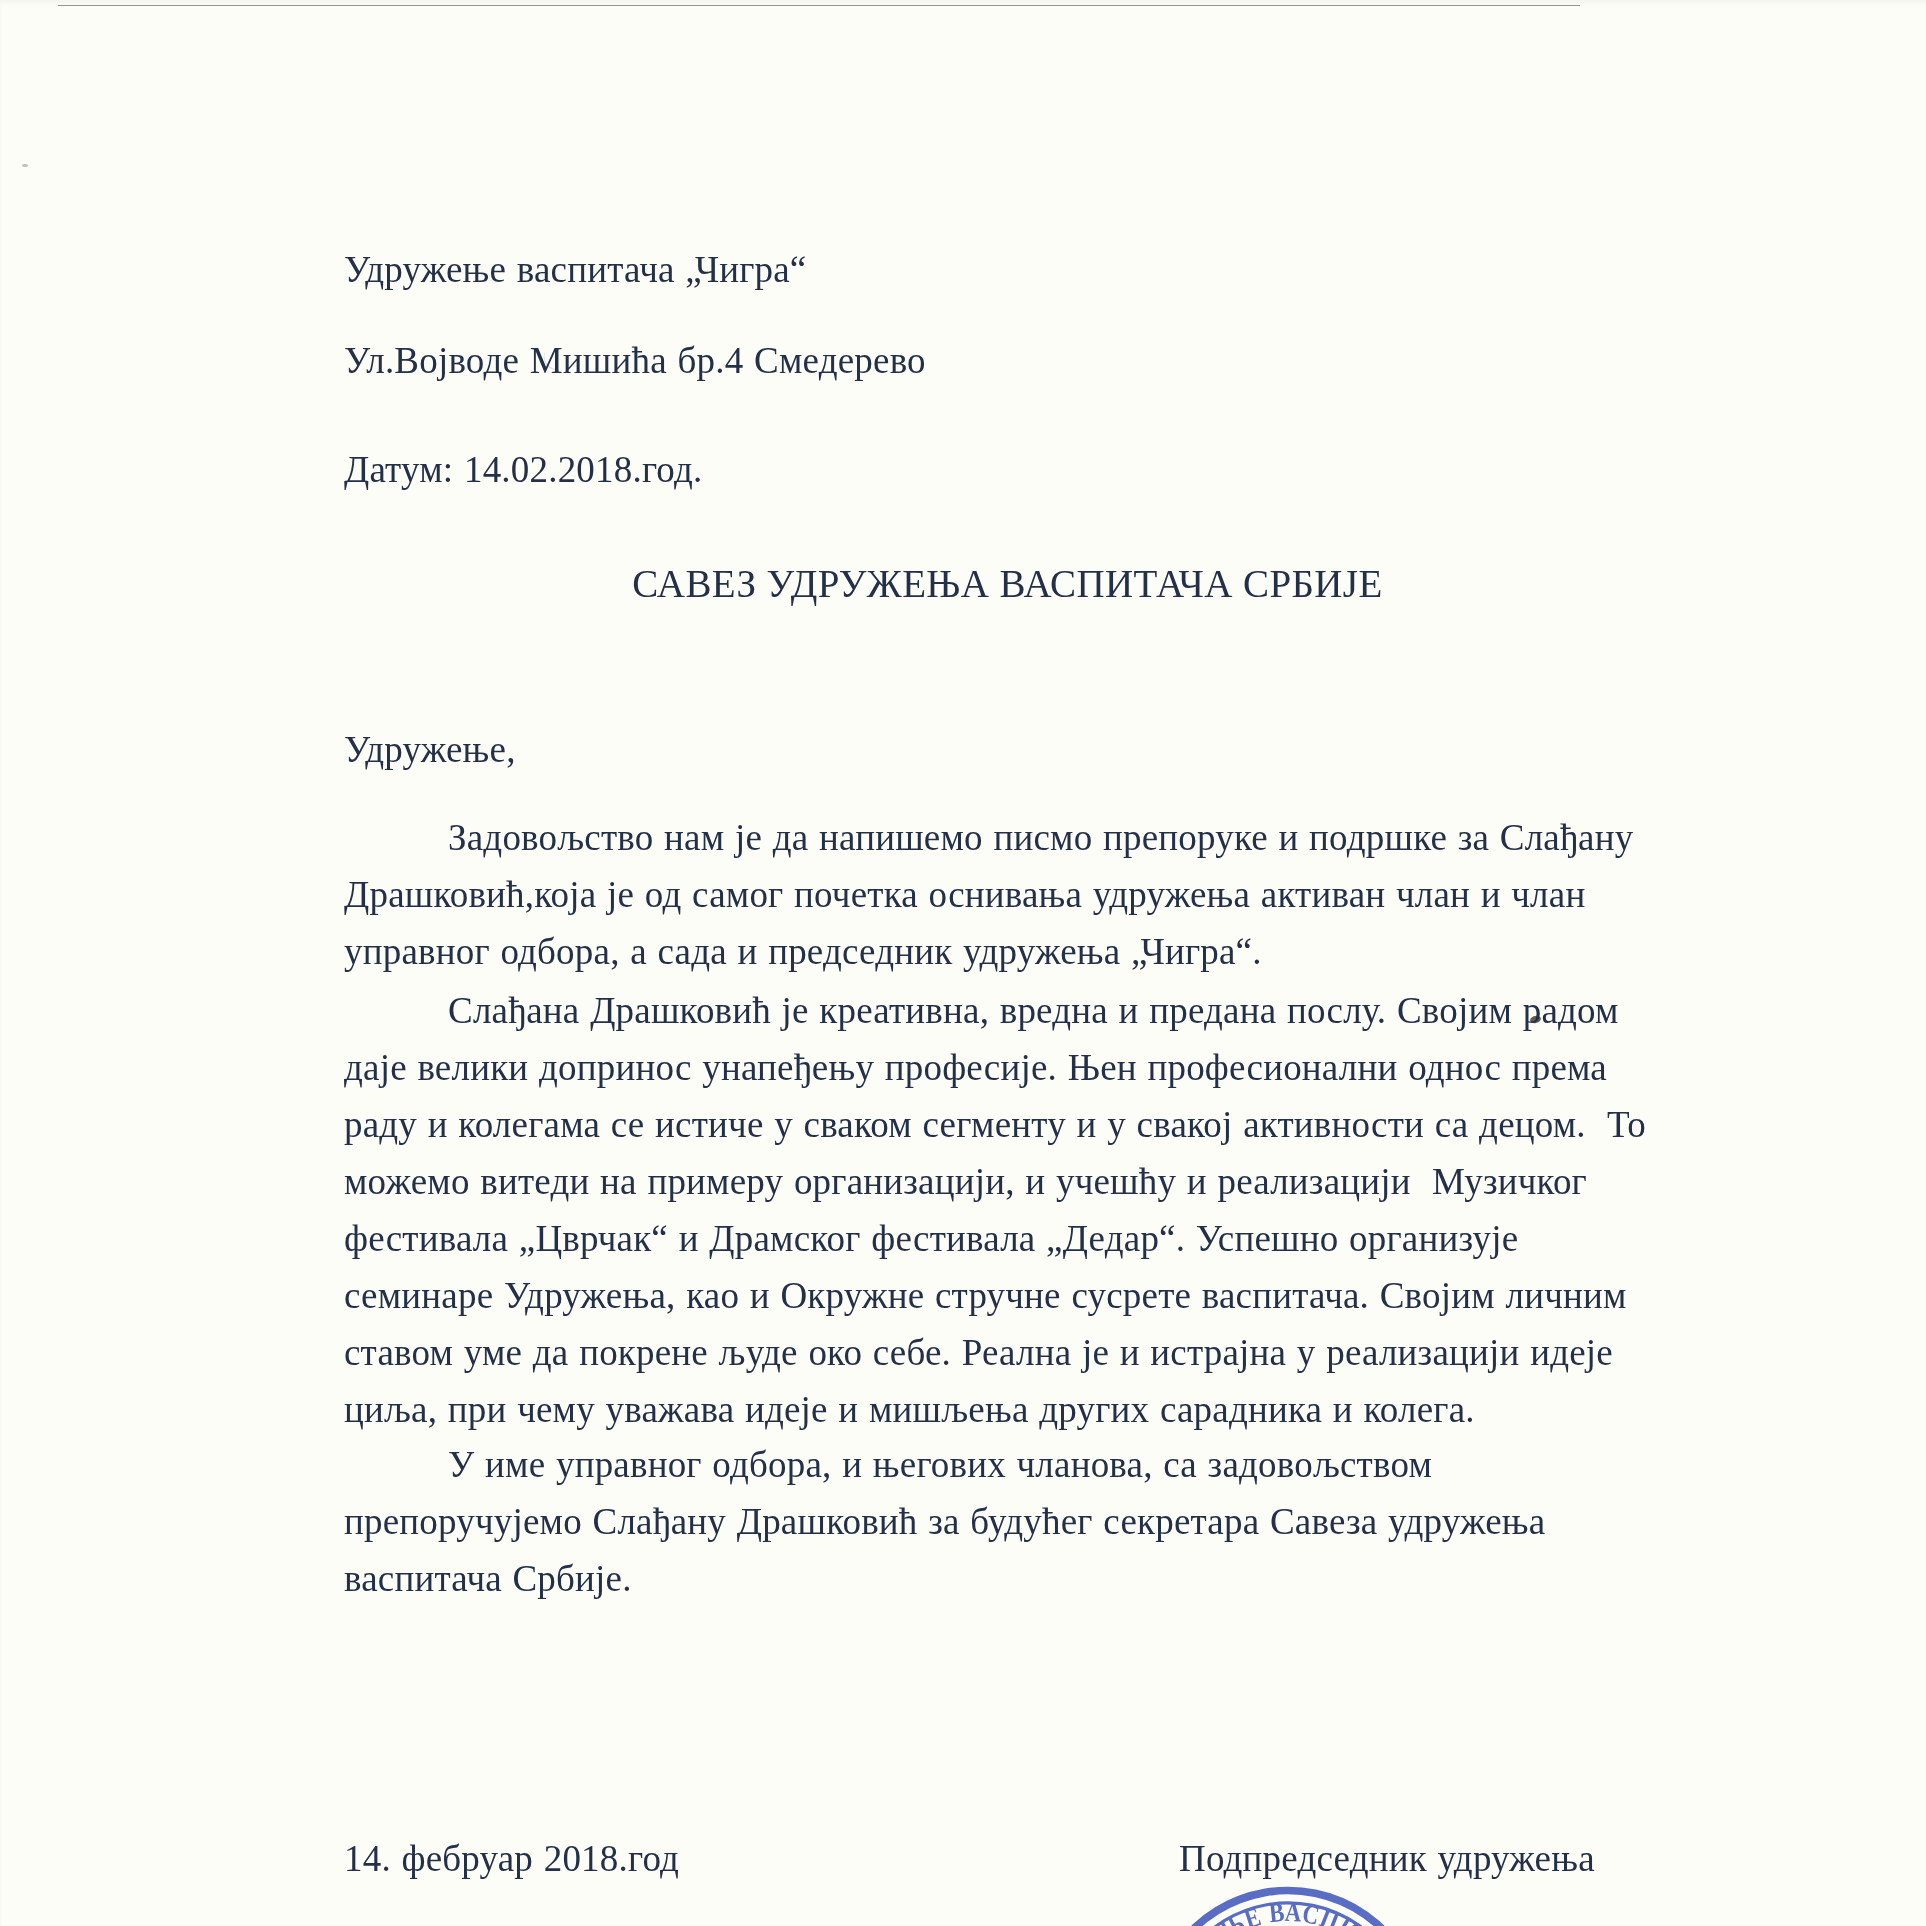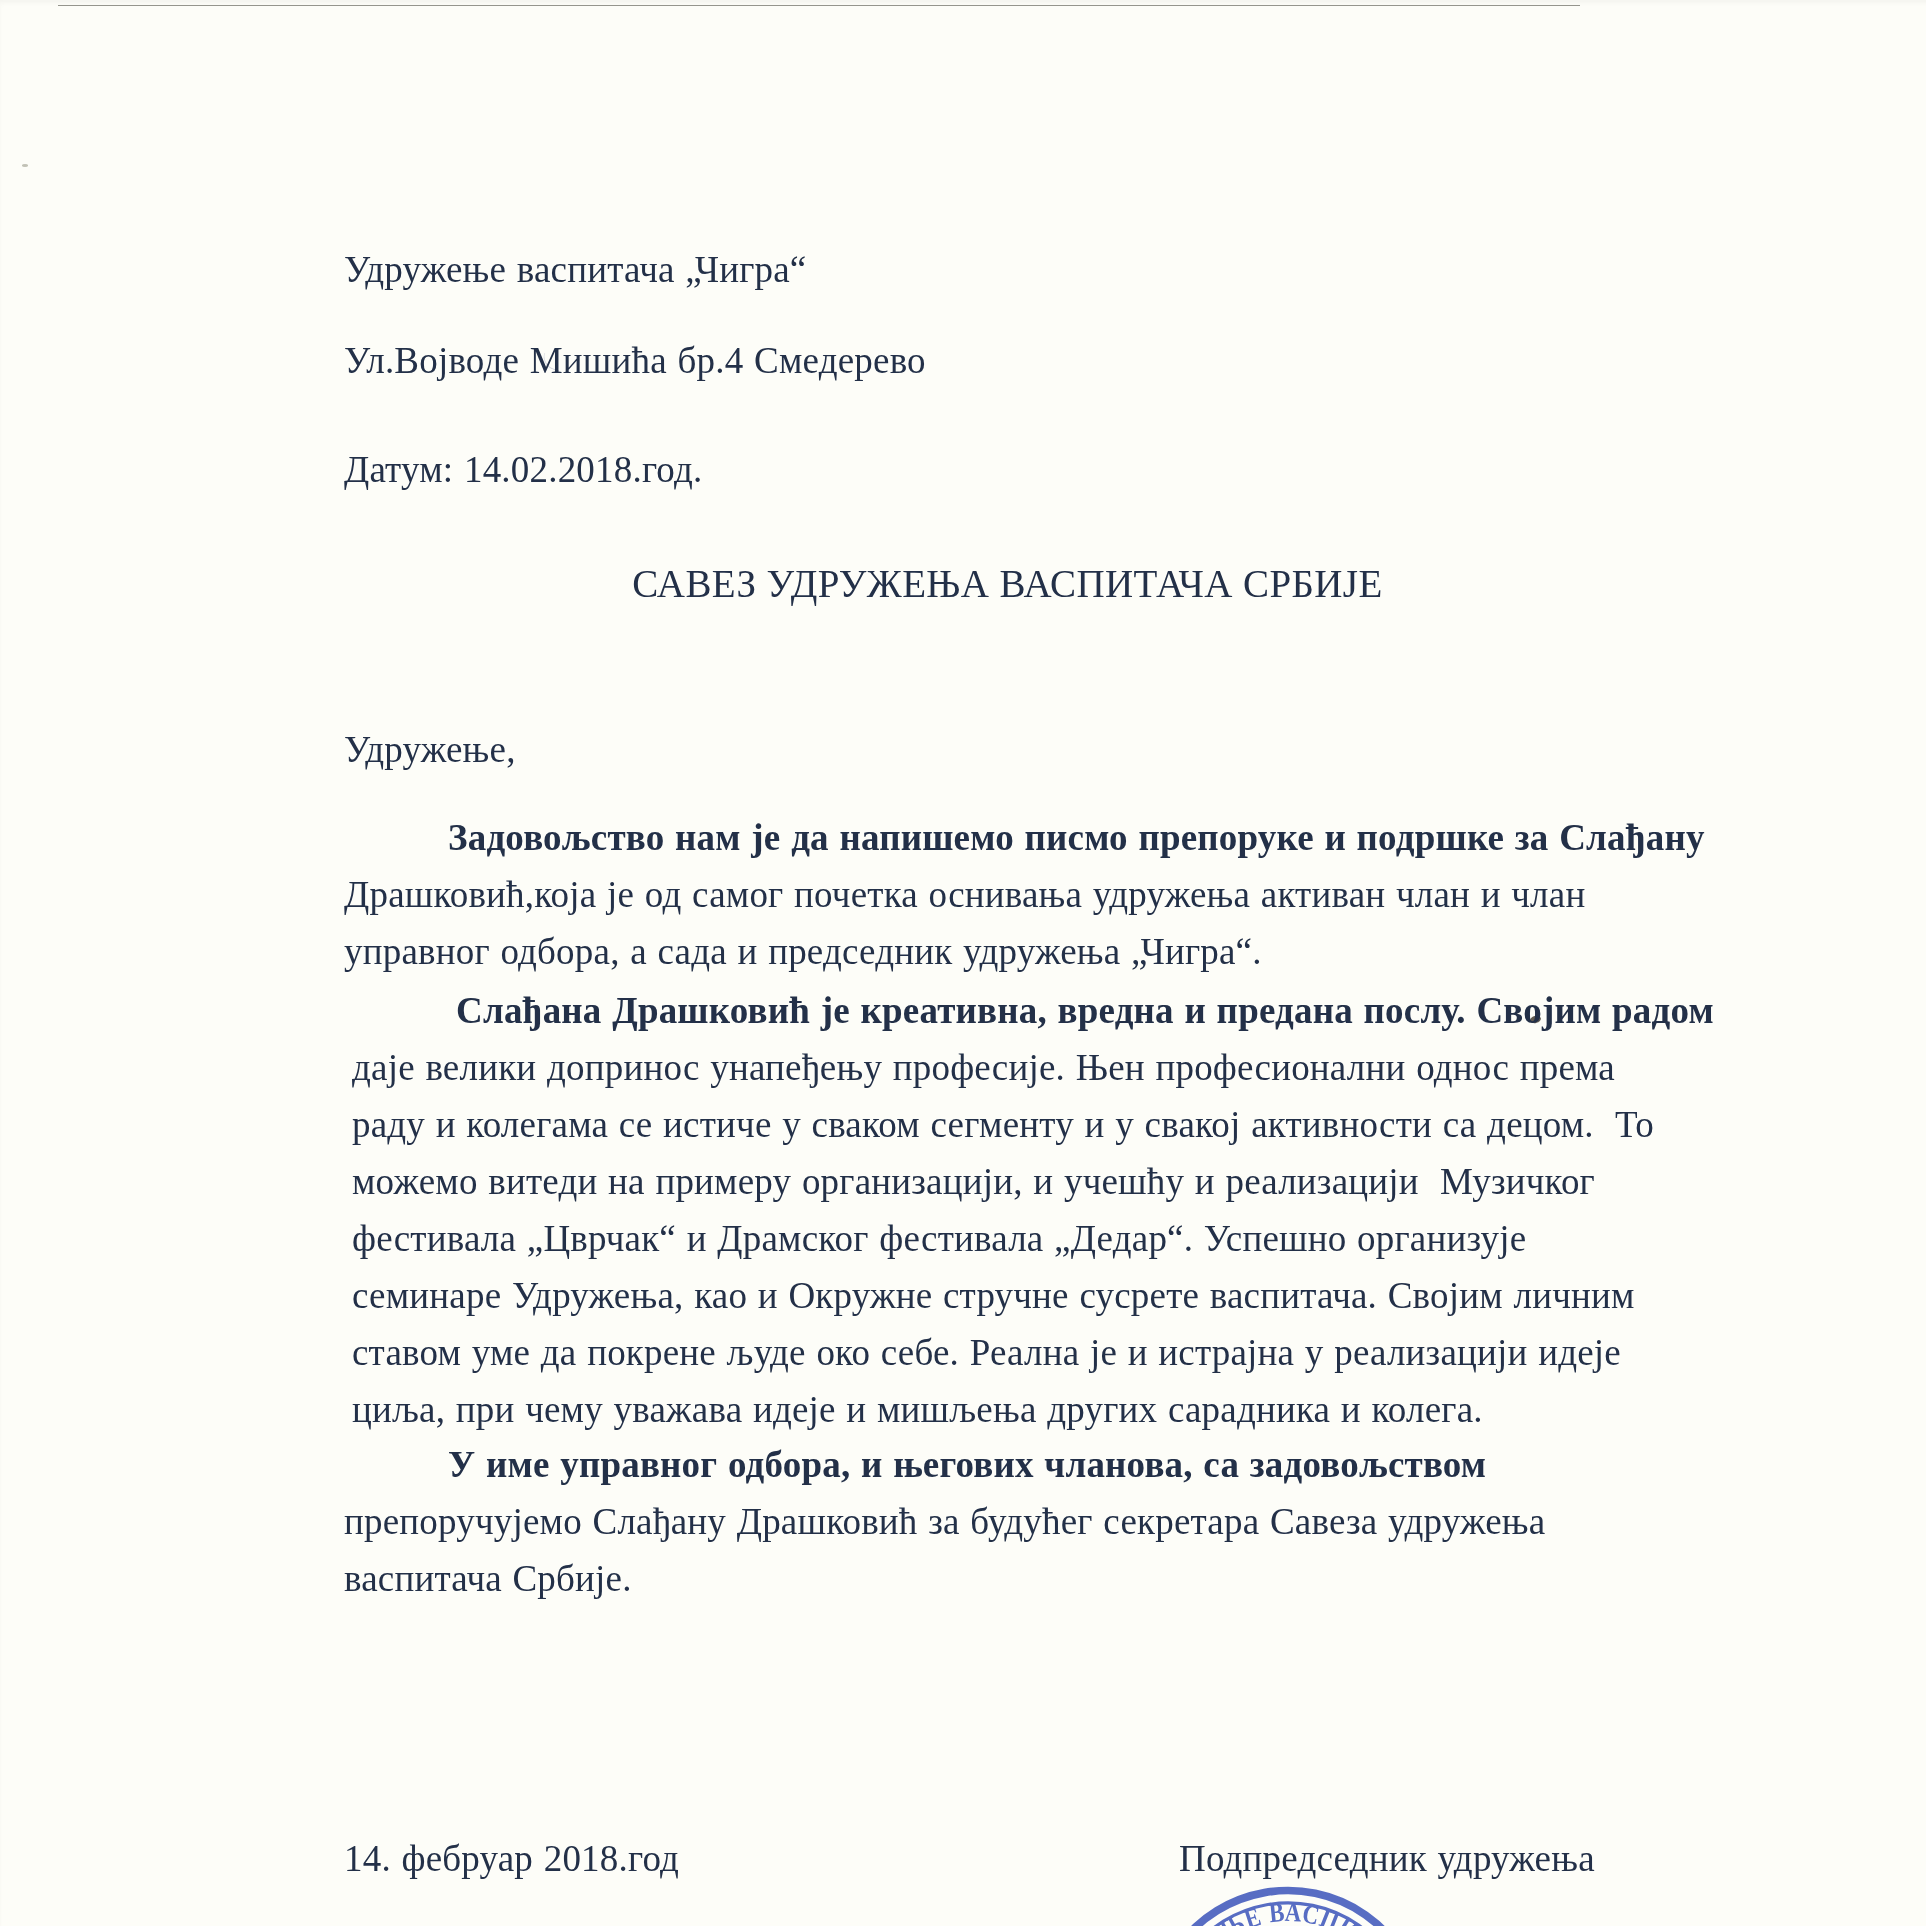--- a/index.html
+++ b/index.html
@@ -14,21 +14,21 @@
   }
   .tline{position:absolute;white-space:pre;font-size:37px;line-height:57px;letter-spacing:0.2px;word-spacing:1.2px;}
   .lh{font-size:37px;}
   .title{
     position:absolute;left:0;top:561px;width:1965px;
     text-align:center;font-size:39px;letter-spacing:0.4px;
     padding-left:50px;box-sizing:border-box;white-space:pre;
   }
   .para{position:absolute;left:344px;width:1387px;}
   .pline{position:relative;height:57px;white-space:pre;font-size:37px;line-height:57px;letter-spacing:0.2px;word-spacing:1.2px;}
-  .pline.indent{padding-left:104px;font-weight:bold;}
+  .pline.indent{padding-left:104px;}
   
   .scan-top-line{position:absolute;left:58px;top:4.6px;width:1522px;height:1.9px;background:#6a6a5f;opacity:.7;}
   .speck-a{position:absolute;left:22.3px;top:164px;width:6.2px;height:2.7px;background:#c2c2b6;border-radius:50%;}
   .smudge{position:absolute;left:1530px;top:1016px;width:10.8px;height:7px;background:#564e42;border-radius:50%;opacity:.92;transform:rotate(-14deg);}
   .curl{position:absolute;left:542px;top:355px;width:17.7px;height:13px;border:0;border-bottom:1.5px solid rgba(100,110,150,.28);border-left:1.5px solid rgba(100,110,150,.22);border-radius:0 0 0 16px;transform:rotate(14deg);}
   .stamp-svg{position:absolute;left:1136px;top:1874px;mix-blend-mode:multiply;}
 </style>
 </head>
 <body>
 
@@ -46,21 +46,21 @@
   <div class="title">САВЕЗ УДРУЖЕЊА ВАСПИТАЧА СРБИЈЕ</div>
 
   <div class="tline" style="left:344px;top:721px;">Удружење,</div>
 
   <div class="para" style="top:809px;">
     <div class="pline indent">Задовољство нам је да напишемо писмо препоруке и подршке за Слађану</div>
     <div class="pline">Драшковић,која је од самог почетка оснивања удружења активан члан и члан</div>
     <div class="pline">управног одбора, а сада и председник удружења „Чигра“.</div>
   </div>
 
-  <div class="para" style="top:982px;margin-left:8px;">
+  <div class="para" style="top:982px;">
     <div class="pline indent">Слађана Драшковић је креативна, вредна и предана послу. Својим радом</div>
     <div class="pline">даје велики допринос унапеђењу професије. Њен професионални однос према</div>
     <div class="pline">раду и колегама се истиче у сваком сегменту и у свакој активности са децом.  То</div>
     <div class="pline">можемо витеди на примеру организацији, и учешћу и реализацији  Музичког</div>
     <div class="pline">фестивала „Цврчак“ и Драмског фестивала „Дедар“. Успешно организује</div>
     <div class="pline">семинаре Удружења, као и Окружне стручне сусрете васпитача. Својим личним</div>
     <div class="pline">ставом уме да покрене људе око себе. Реална је и истрајна у реализацији идеје</div>
     <div class="pline">циља, при чему уважава идеје и мишљења других сарадника и колега.</div>
   </div>
 

